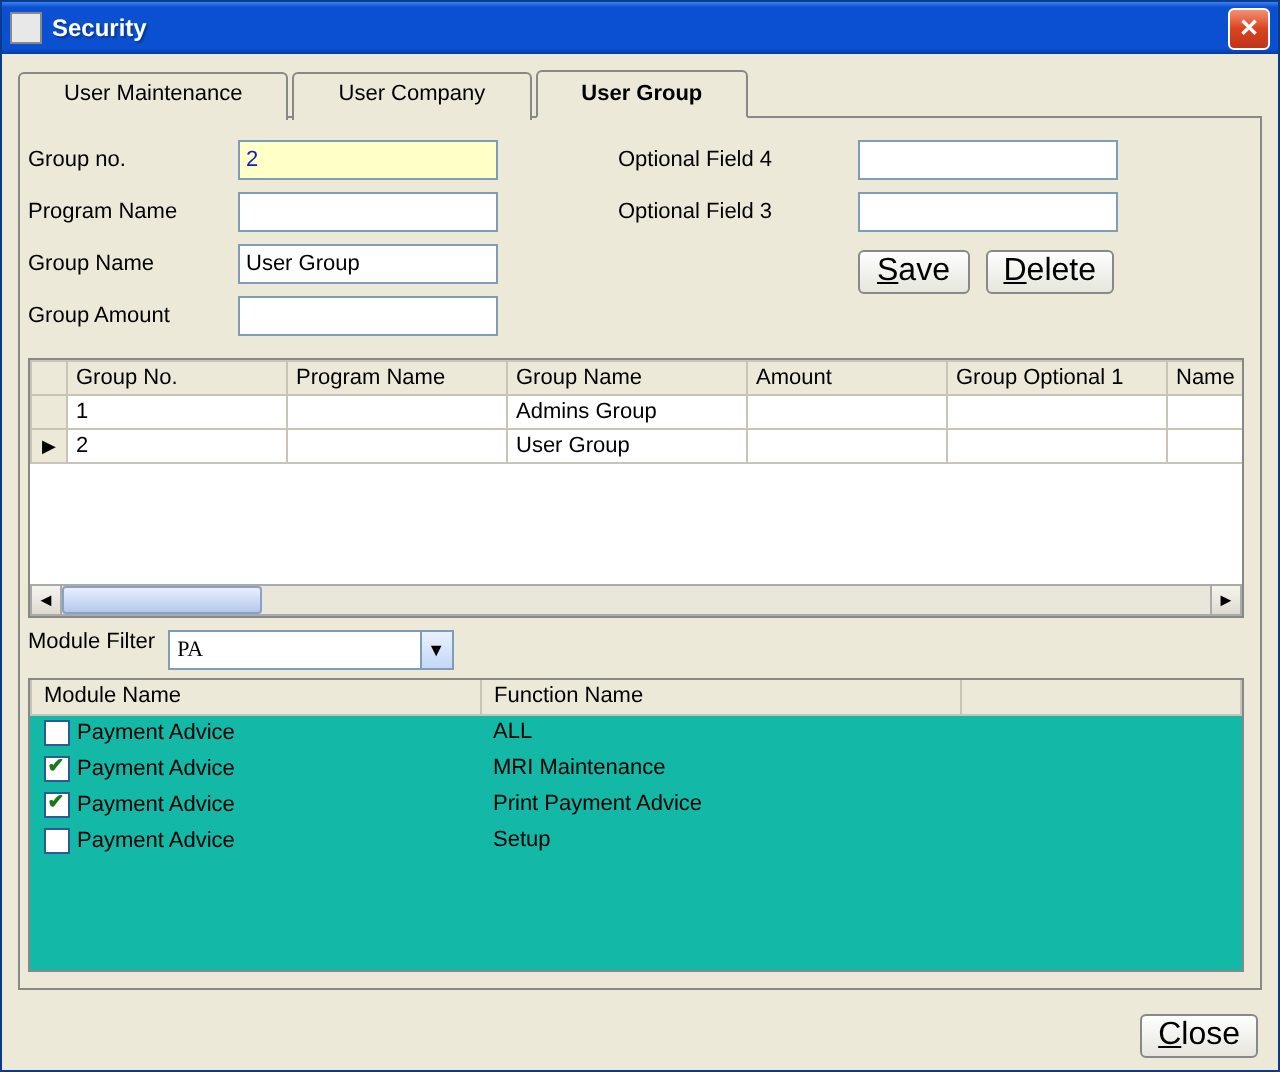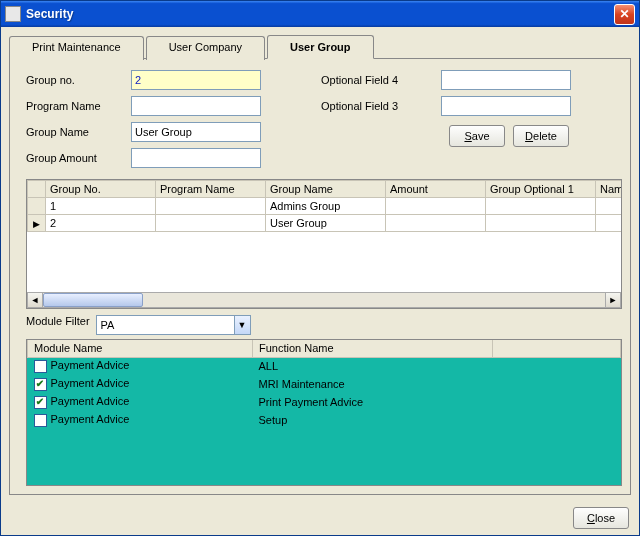--- a/index.html
+++ b/index.html
@@ -77,21 +77,21 @@
     top: 0;
     padding-top: 5px;
     padding-bottom: 5px;
     border-bottom: 1px solid #ece9d8;
     z-index: 3;
   }
   .tab-panel {
     border: 1px solid #888;
     flex: 1;
     background: #ece9d8;
-    padding: 10px 8px 8px 16px;
+    padding: 10px 8px 8px 4px;
     display: flex;
     flex-direction: column;
     position: relative;
     margin-top: -1px;
   }
   .form-area {
     display: flex;
     gap: 60px;
   }
   .form-col { }
@@ -120,21 +120,21 @@
     color: #1020c0;
     font-weight: normal;
   }
   .btn {
     height: 22px;
     min-width: 56px;
     border: 1px solid #888;
     background: linear-gradient(to bottom, #fefefe, #e6e6de);
     border-radius: 3px;
     font-family: inherit;
-    font-size: 11px;
+    font-size: 16px;
     cursor: pointer;
     padding: 0 8px;
   }
   .btn u { text-decoration: underline; }
   .btn-row {
     display: flex;
     gap: 8px;
     justify-content: flex-end;
     margin-top: 2px;
     padding-right: 2px;
@@ -203,23 +203,23 @@
   .combo {
     display: inline-flex;
     align-items: stretch;
     border: 1px solid #7f9db9;
     height: 20px;
     background: #fff;
   }
   .combo input {
     border: none;
     outline: none;
-    width: 137px;
+    width: 125px;
     padding: 1px 4px;
-    font-family: Liberation Sans, sans-serif;
+    font-family: Liberation Serif, serif;
     font-size: 11px;
   }
   .combo .dd {
     width: 16px;
     background: linear-gradient(to bottom,#e9f1ff,#c4d8f8);
     border-left: 1px solid #7f9db9;
     display:flex; align-items:center; justify-content:center;
     font-size: 9px;
     cursor: pointer;
   }
@@ -280,21 +280,21 @@
 <div class="window">
   <div class="titlebar">
     <span class="app-icon"></span>
     <span class="title">Security</span>
     <div class="close-btn">✕</div>
   </div>
 
   <div class="content">
 
     <div class="tabs">
-      <div class="tab">Print Maintenance</div>
+      <div class="tab">User Maintenance</div>
       <div class="tab">User Company</div>
       <div class="tab active">User Group</div>
     </div>
 
     <div class="tab-panel">
 
       <div class="form-area">
         <div class="form-col">
           <div class="form-row">
             <label>Group no.</label>

